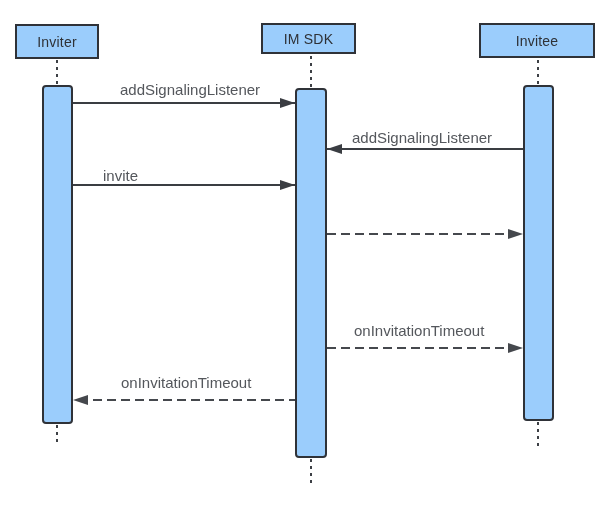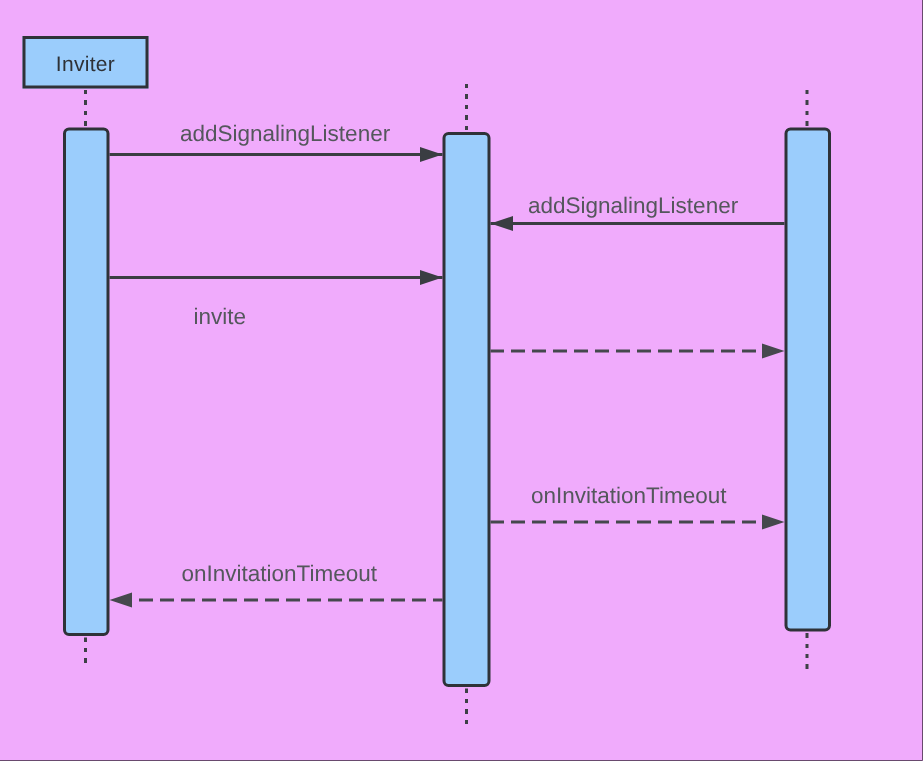--- a/index.html
+++ b/index.html
@@ -1,20 +1,20 @@
 <!DOCTYPE html>
 <html><head>
 <meta charset="utf-8">
 <style>
   html, body { margin: 0; padding: 0; background: #000; }
   #canvas {
     position: relative;
     width: 615px;
     height: 507px;
-    background: #f0abfc;
+    background: #ffffff;
     font-family: "Liberation Sans", sans-serif;
     overflow: hidden;
   }
   
   .actor-box {
     position: absolute;
     box-sizing: border-box;
     background: #9BCDFC;
     border: 2px solid #2F3238;
     display: flex;
@@ -58,21 +58,21 @@
   .msg-label {
     position: absolute;
     font-size: 15px;
     font-weight: 500;
     line-height: 15px;
     color: #54575C;
     white-space: nowrap;
   }
   .lbl-1 { left: 120px; top: 82px;  }
   .lbl-2 { left: 352px; top: 130px; }
-  .lbl-3 { left: 129px; top: 168px; margin-top: 36px; }
+  .lbl-3 { left: 103px; top: 168px; }
   .lbl-4 { left: 350px; top: 216px; }
   .lbl-5 { left: 354px; top: 323px; }
   .lbl-6 { left: 121px; top: 375px; }
 
   
   .msg-line { position: absolute; height: 2px; }
   .solid  { background: #3A3D42; }
   .dashed { background: repeating-linear-gradient(90deg, #45484D 0 9px, transparent 9px 14px); }
   .line-1 { left: 73px;  top: 102px; width: 222px; }
   .line-2 { left: 327px; top: 148px; width: 196px; }
@@ -103,20 +103,26 @@
   .ah-6 { left: 73px;  top: 395px; }
 </style>
 </head>
 <body>
 
 <div id="canvas">
 
   <div class="actor-box box-inviter">
     <span>Inviter</span>
   </div>
+  <div class="actor-box box-imsdk">
+    <span>IM SDK</span>
+  </div>
+  <div class="actor-box box-invitee">
+    <span>Invitee</span>
+  </div>
 
   <div class="lifeline ll-inviter-top"></div>
   <div class="lifeline ll-imsdk-top"></div>
   <div class="lifeline ll-invitee-top"></div>
   <div class="lifeline ll-inviter-bot"></div>
   <div class="lifeline ll-imsdk-bot"></div>
   <div class="lifeline ll-invitee-bot"></div>
 
   <div class="bar bar-inviter"></div>
   <div class="bar bar-imsdk"></div>

